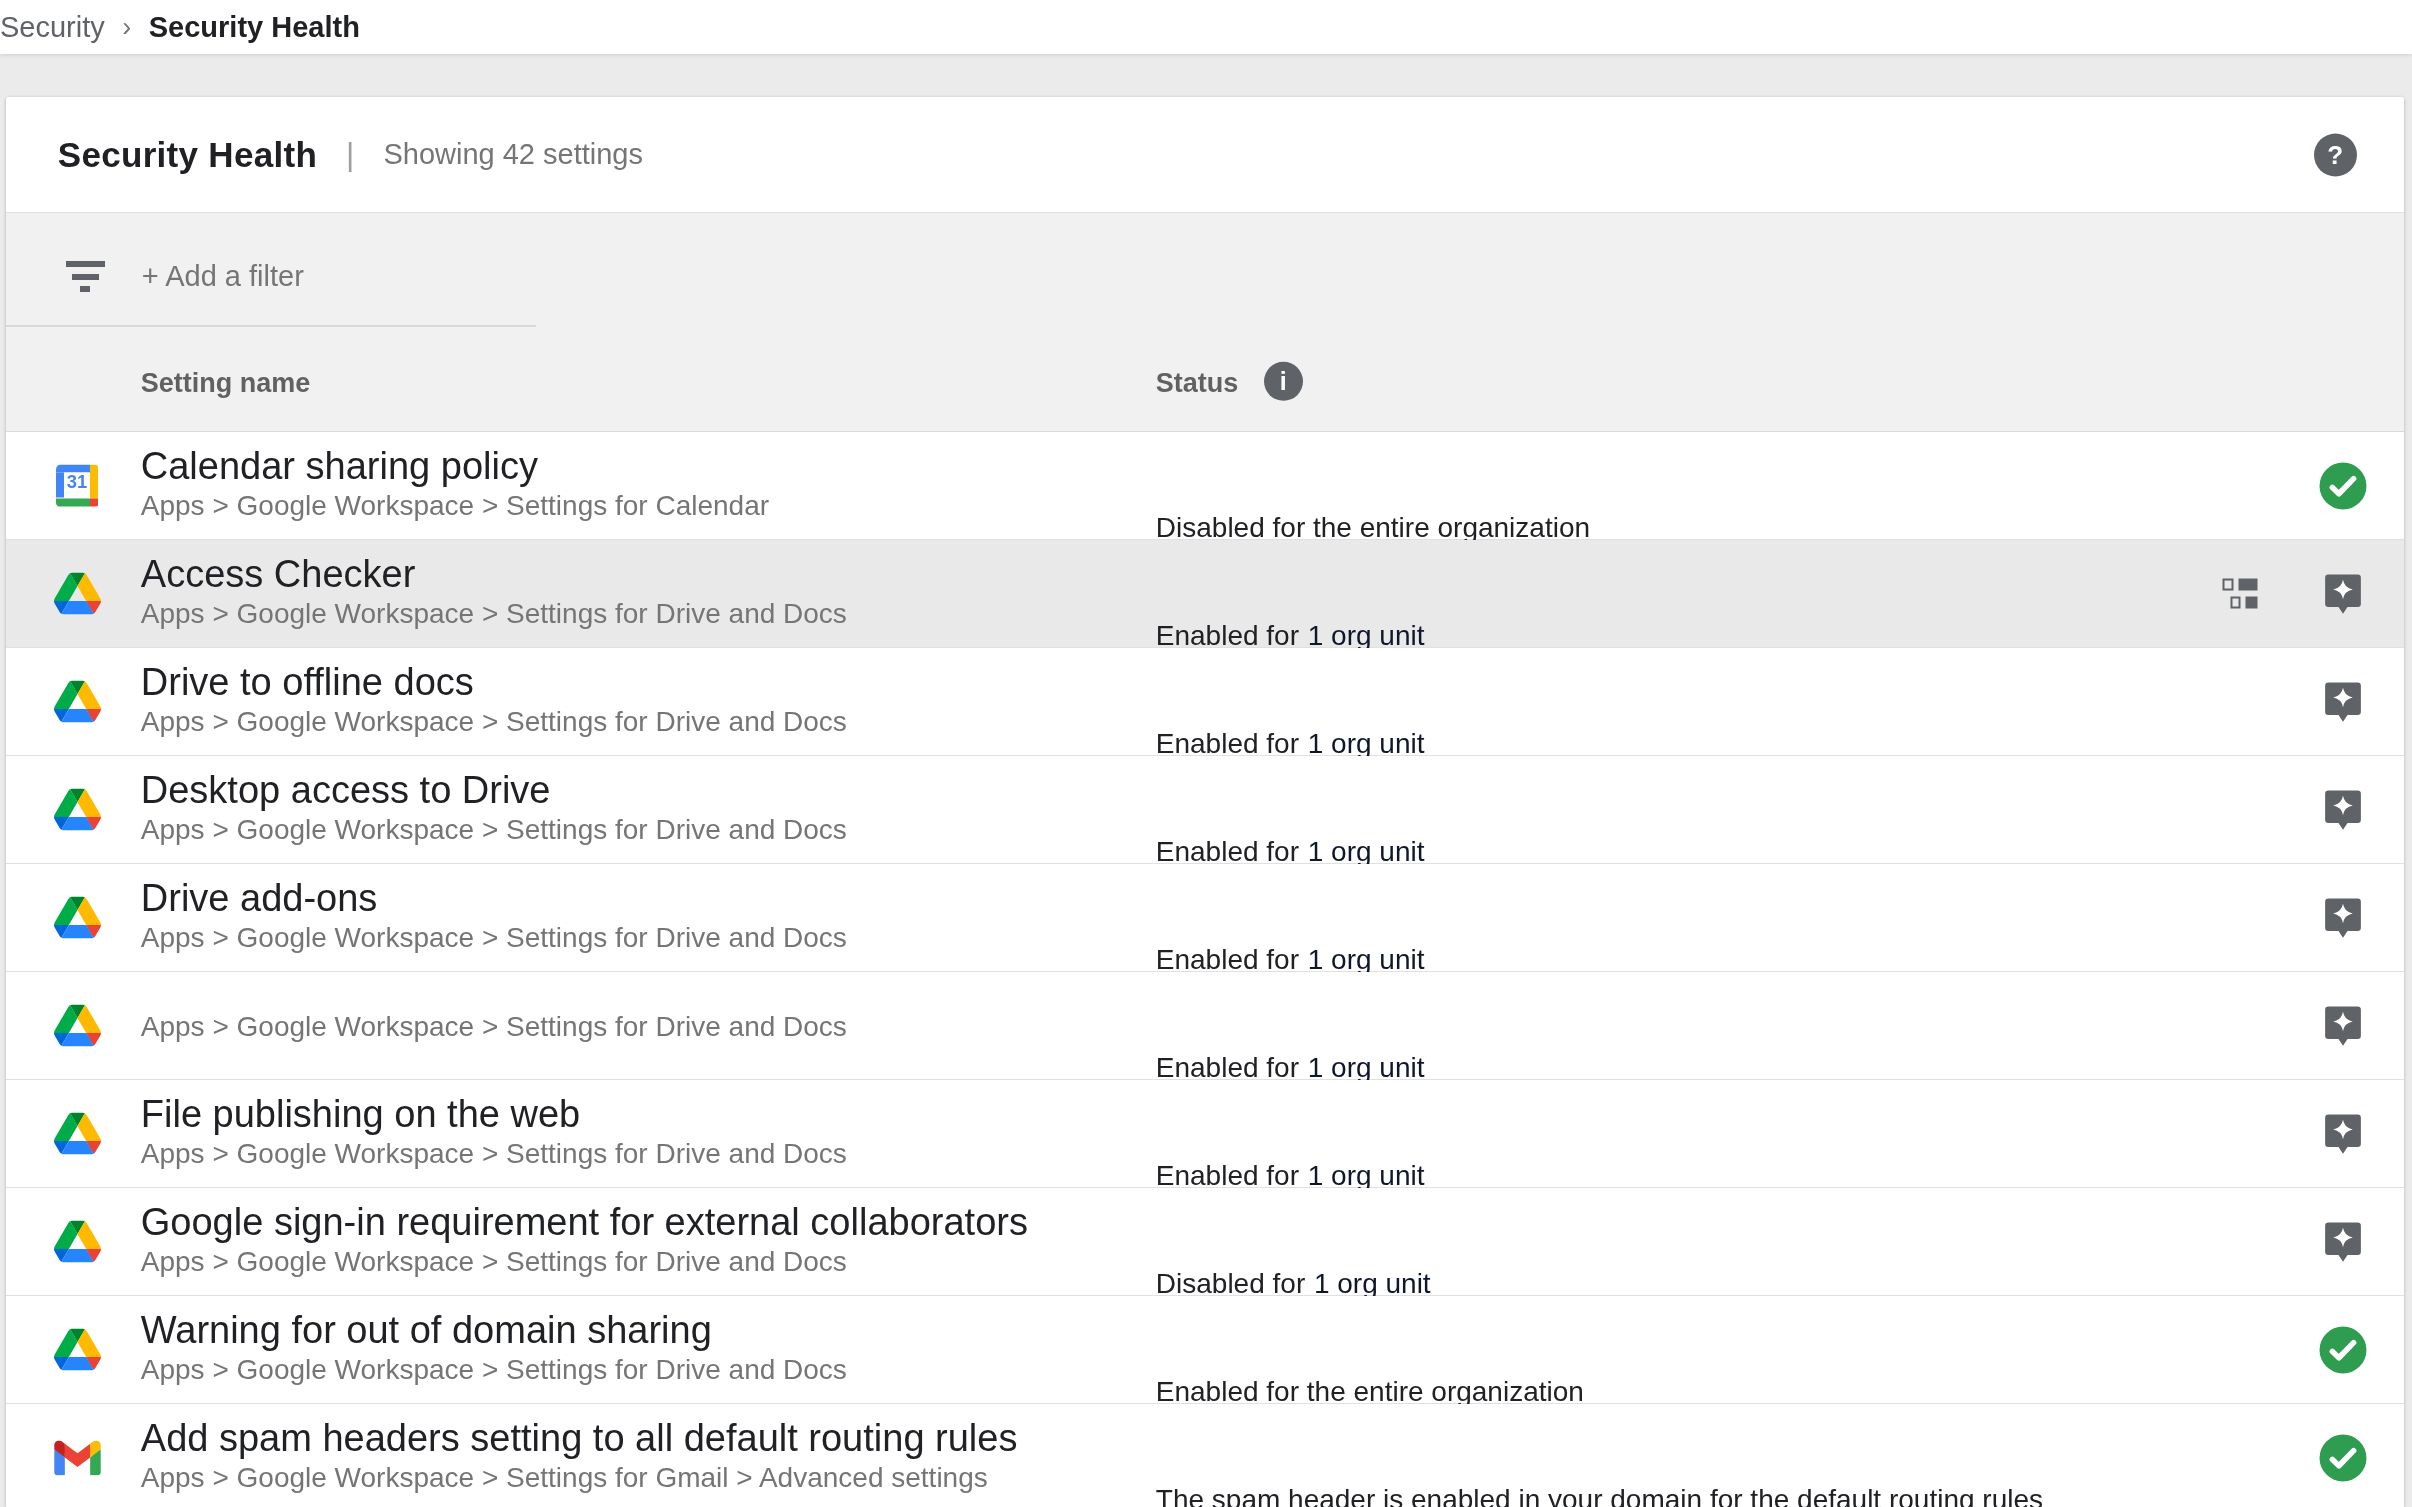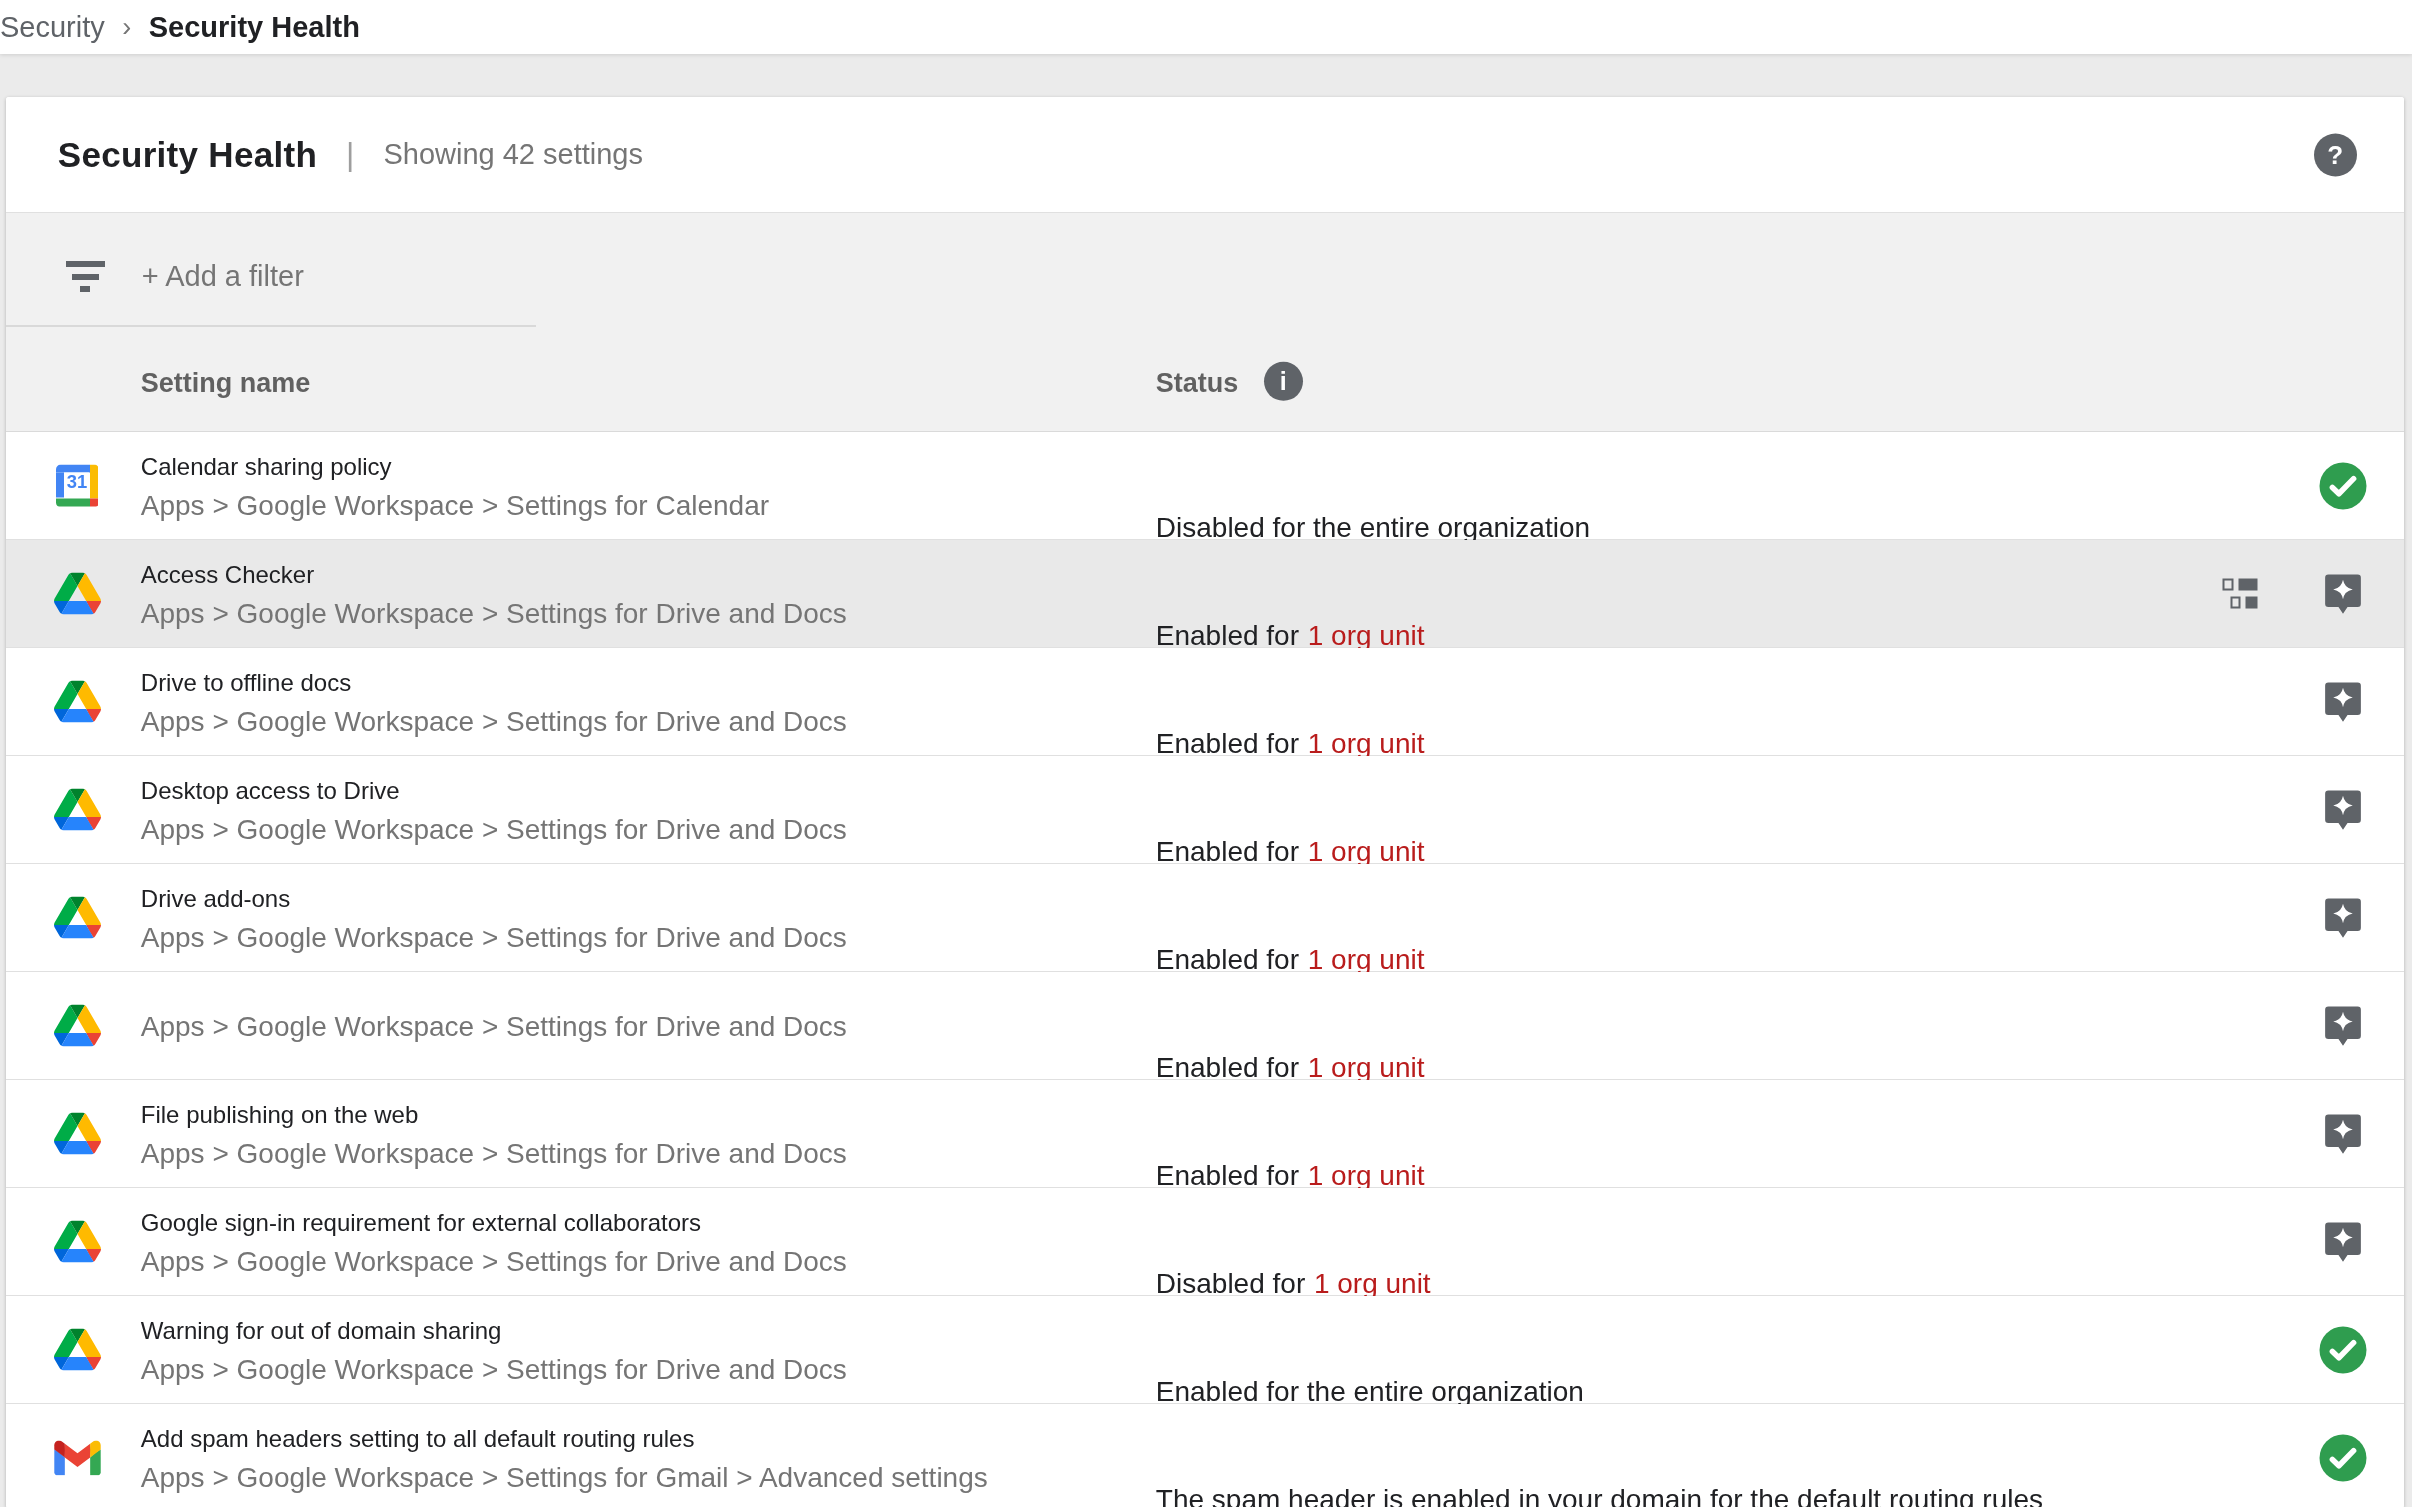--- a/index.html
+++ b/index.html
@@ -56,24 +56,24 @@
     position:absolute;left:1258px;top:50%;transform:translateY(-44%);
     width:39px;height:39px;border-radius:50%;background:#5f6368;color:#fff;
     display:flex;align-items:center;justify-content:center;
     font-size:25px;font-weight:bold;cursor:pointer;
   }
   
   .row{position:relative;height:107px;border-bottom:1.9px solid #e0e0e0;background:#fff;cursor:pointer;}
   .row.selected{background:#e9e9e9;}
   .app-slot{position:absolute;left:48px;top:50%;transform:translateY(-50%);width:47px;height:47px;display:flex;align-items:center;justify-content:center;}
   .main{position:absolute;left:135px;top:50%;transform:translateY(-50%);}
-  .row-title{font-size:24px;color:#202124;line-height:39px;white-space:nowrap;}
+  .row-title{font-size:38px;color:#202124;line-height:39px;white-space:nowrap;}
   .row-path{font-size:28px;color:#757575;line-height:39px;white-space:nowrap;}
   .status{position:absolute;left:1150px;top:50%;transform:translateY(-50%);font-size:28px;color:#202124;white-space:nowrap;margin-top:42px;}
-  .status-link{color:#b91c1c;margin-left:8.7px;text-decoration:none;cursor:pointer;}
+  .status-link{color:#0f172a;margin-left:8.7px;text-decoration:none;cursor:pointer;}
   .org-slot{position:absolute;left:2234px;top:50%;transform:translate(-50%,-50%);display:none;}
   .row.has-org-icon .org-slot{display:block;}
   .badge-slot{position:absolute;left:2337px;top:50%;transform:translate(-50%,-50%);display:flex;align-items:center;justify-content:center;}
   .icon-check,.icon-flag{display:none;}
   .row.b-check .icon-check{display:block;}
   .row.b-flag .icon-flag{display:block;}
   
   .icon-cal,.icon-drive,.icon-gmail{display:none;}
   .row.a-calendar .icon-cal{display:block;}
   .row.a-drive .icon-drive{display:block;}

